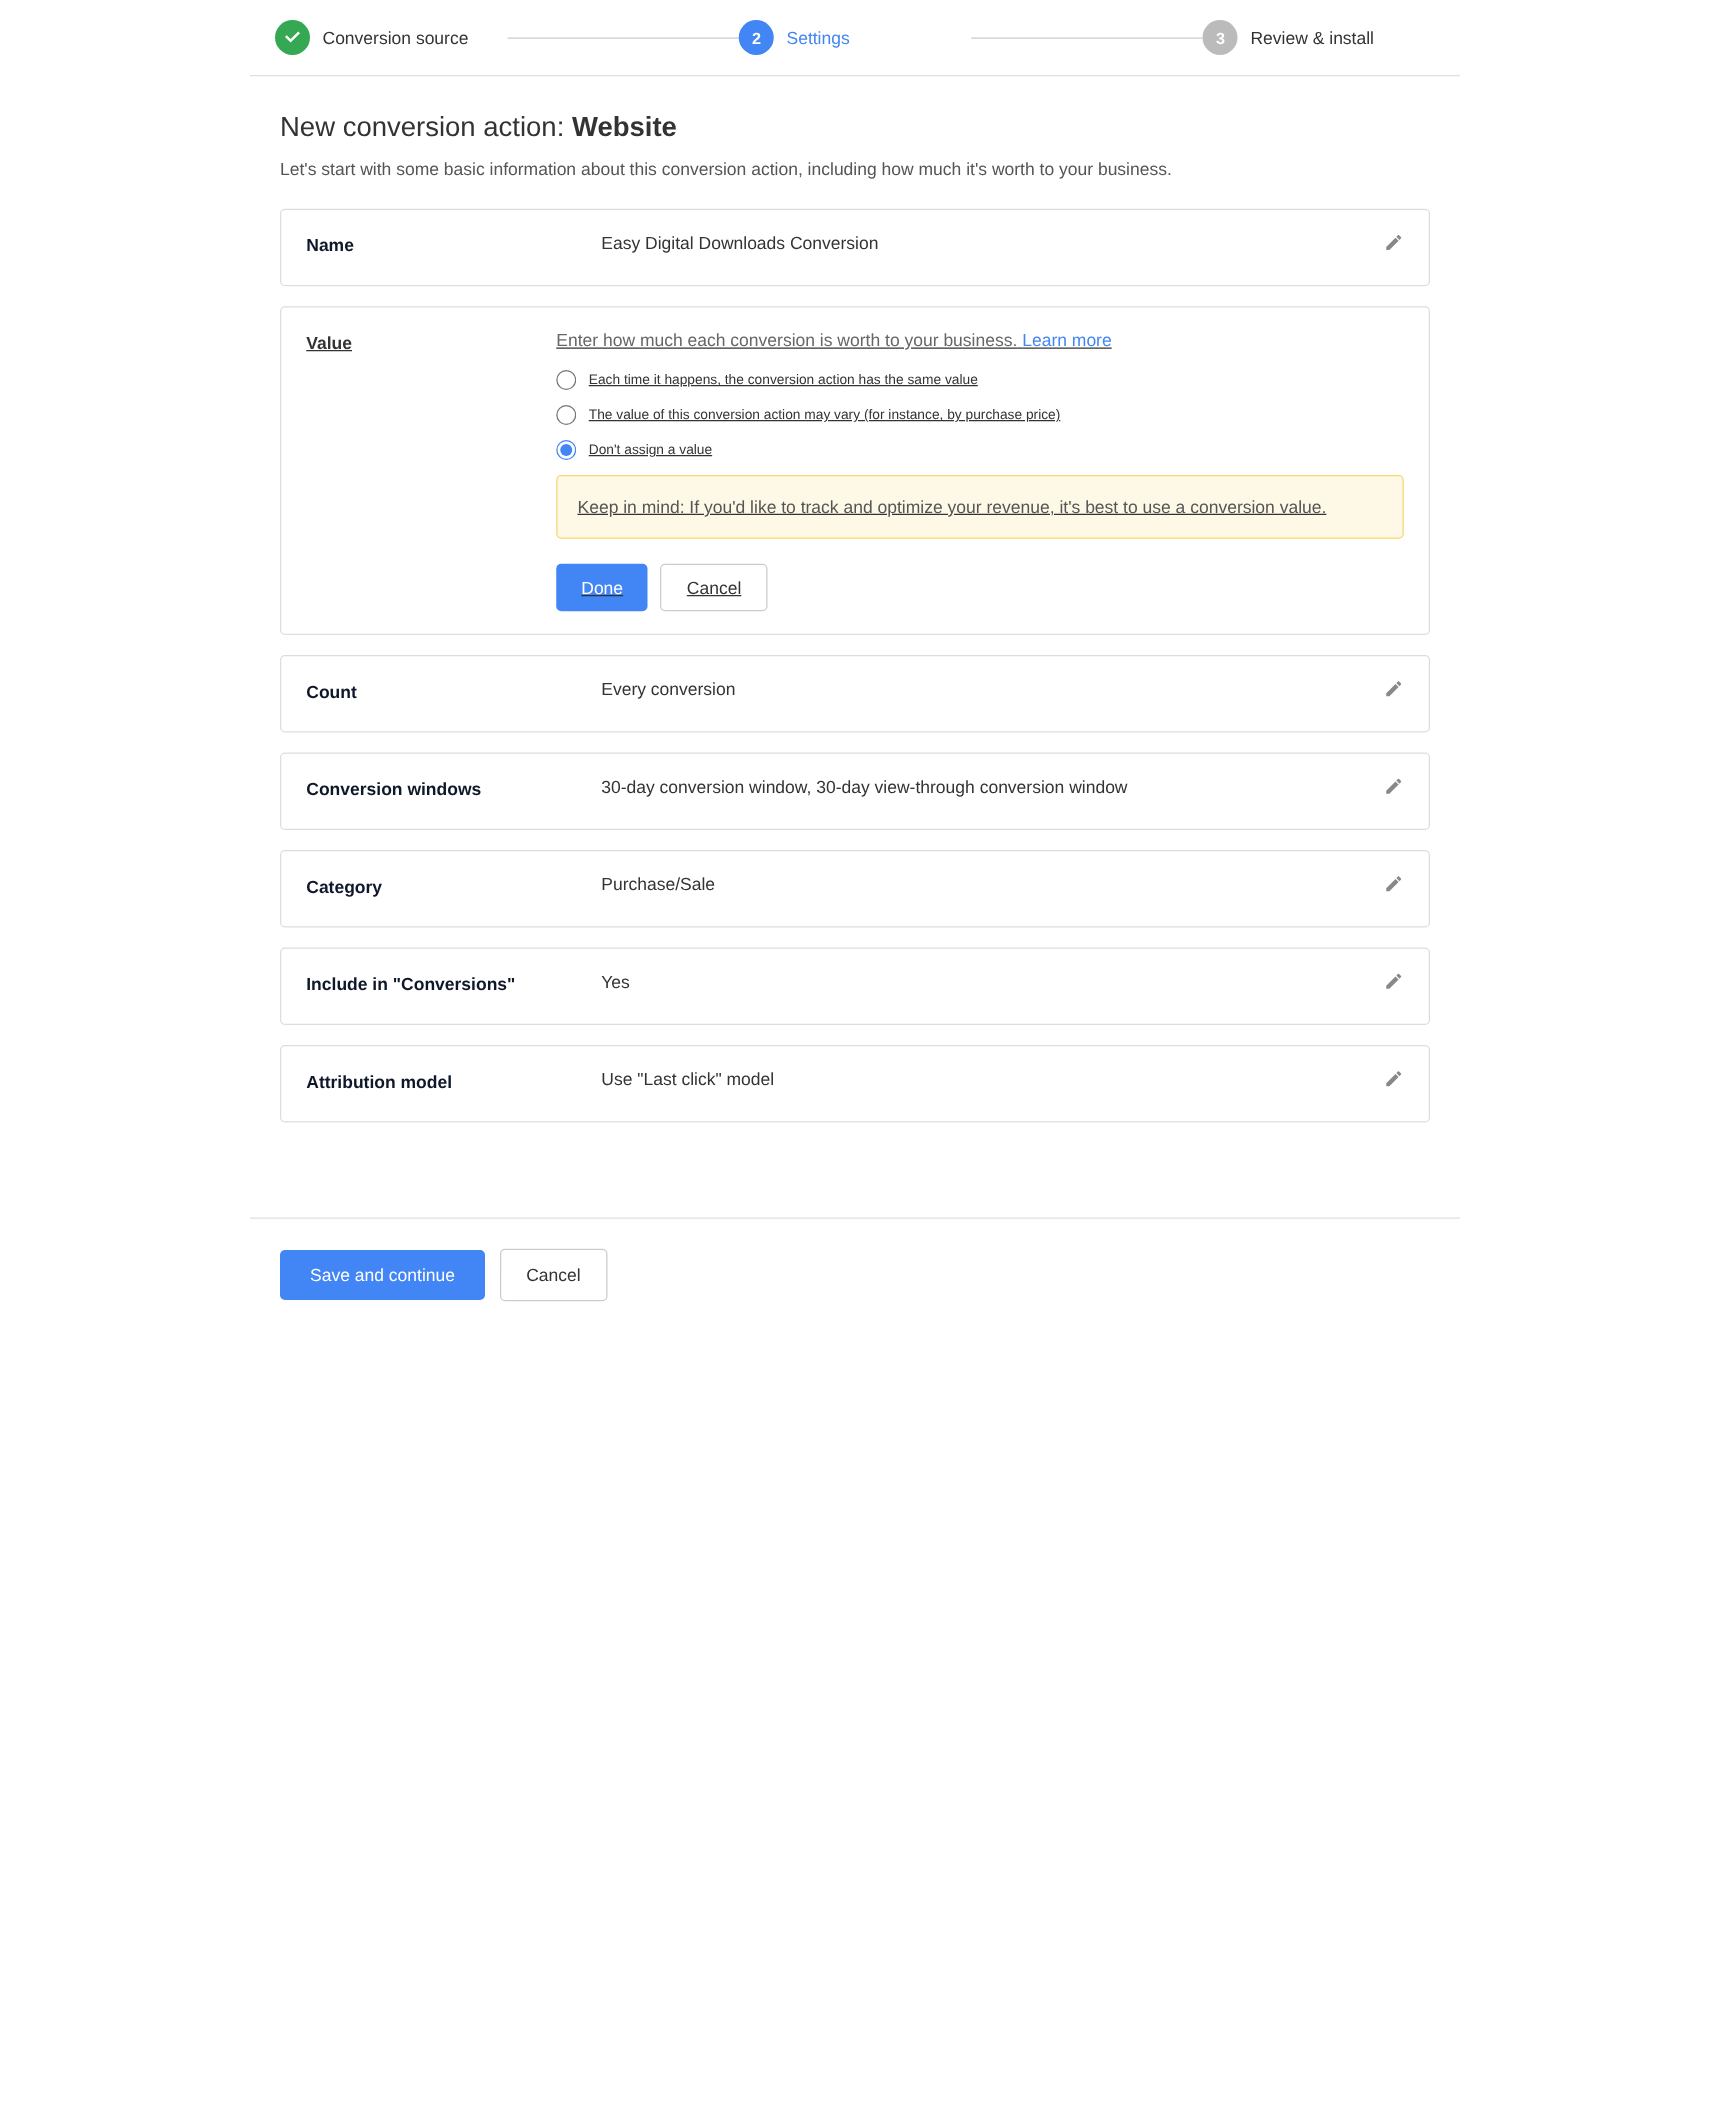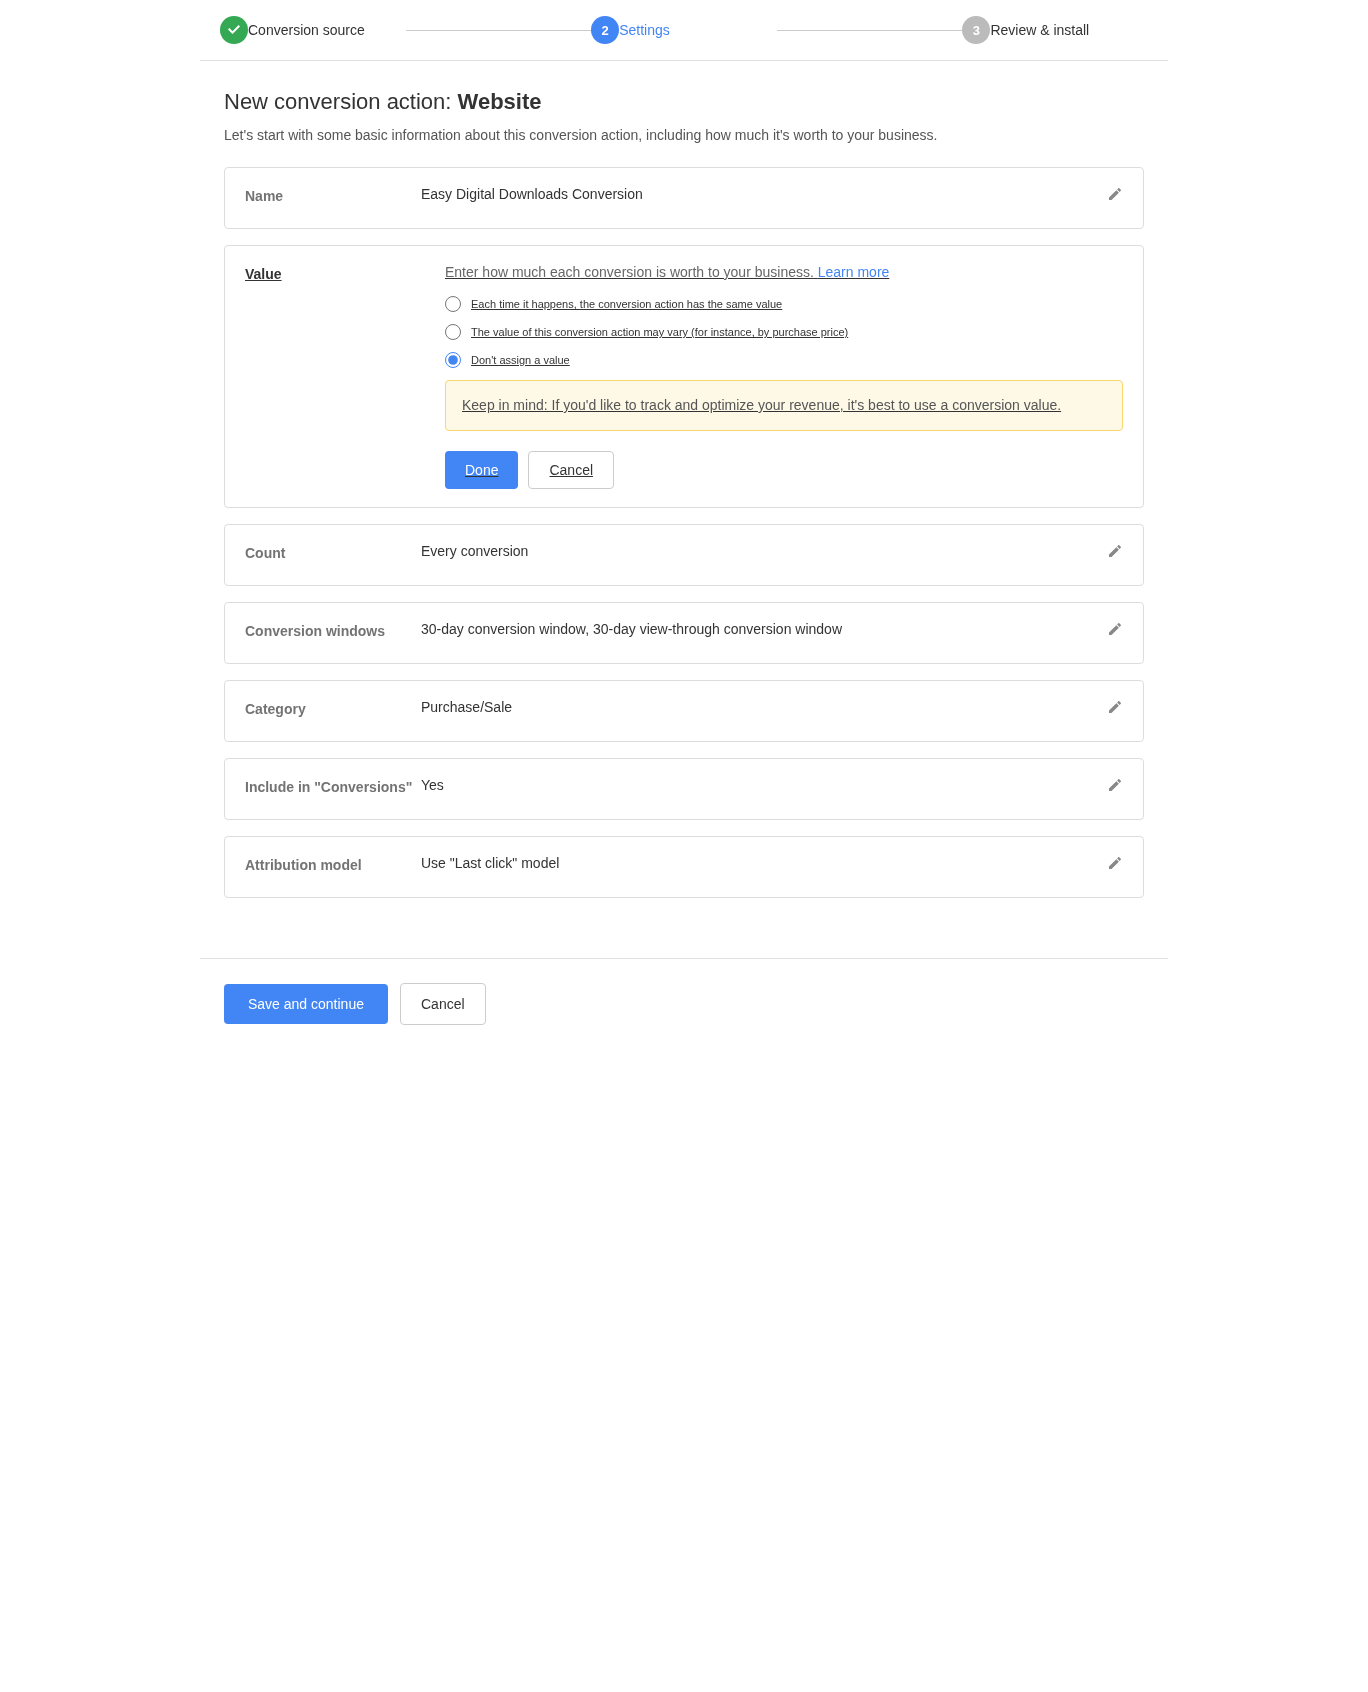--- a/index.html
+++ b/index.html
@@ -16,20 +16,21 @@
     .stepper {
       display: flex;
       align-items: center;
       padding: 16px 20px;
       border-bottom: 1px solid #e0e0e0;
       gap: 0;
     }
     .step {
       display: flex;
       align-items: center;
+      gap: 10px;
       flex: 1;
     }
     .step-connector {
       flex: 1;
       height: 1px;
       background: #ccc;
     }
     .step-icon {
       width: 28px;
       height: 28px;
@@ -90,22 +91,22 @@
     }
     .settings-row {
       display: flex;
       align-items: flex-start;
       padding: 18px 20px;
       min-height: 60px;
     }
     .settings-label {
       font-weight: bold;
       font-size: 14px;
-      color: #737373;
-      width: 176px;
+      color: #0f172a;
+      width: 236px;
       flex-shrink: 0;
       padding-top: 2px;
     }
     .settings-value {
       flex: 1;
       font-size: 14px;
       color: #333;
     }
     .settings-edit {
       margin-left: 12px;
@@ -204,21 +205,21 @@
       cursor: pointer;
     }
 
     
     .bottom-bar {
       padding: 24px;
       display: flex;
       gap: 12px;
       align-items: center;
       border-top: 1px solid #e0e0e0;
-      margin-top: 16px;
+      margin-top: 32px;
     }
     .btn-save {
       background: #4285f4;
       color: white;
       border: none;
       border-radius: 4px;
       padding: 12px 24px;
       font-size: 14px;
       cursor: pointer;
       font-weight: 500;

